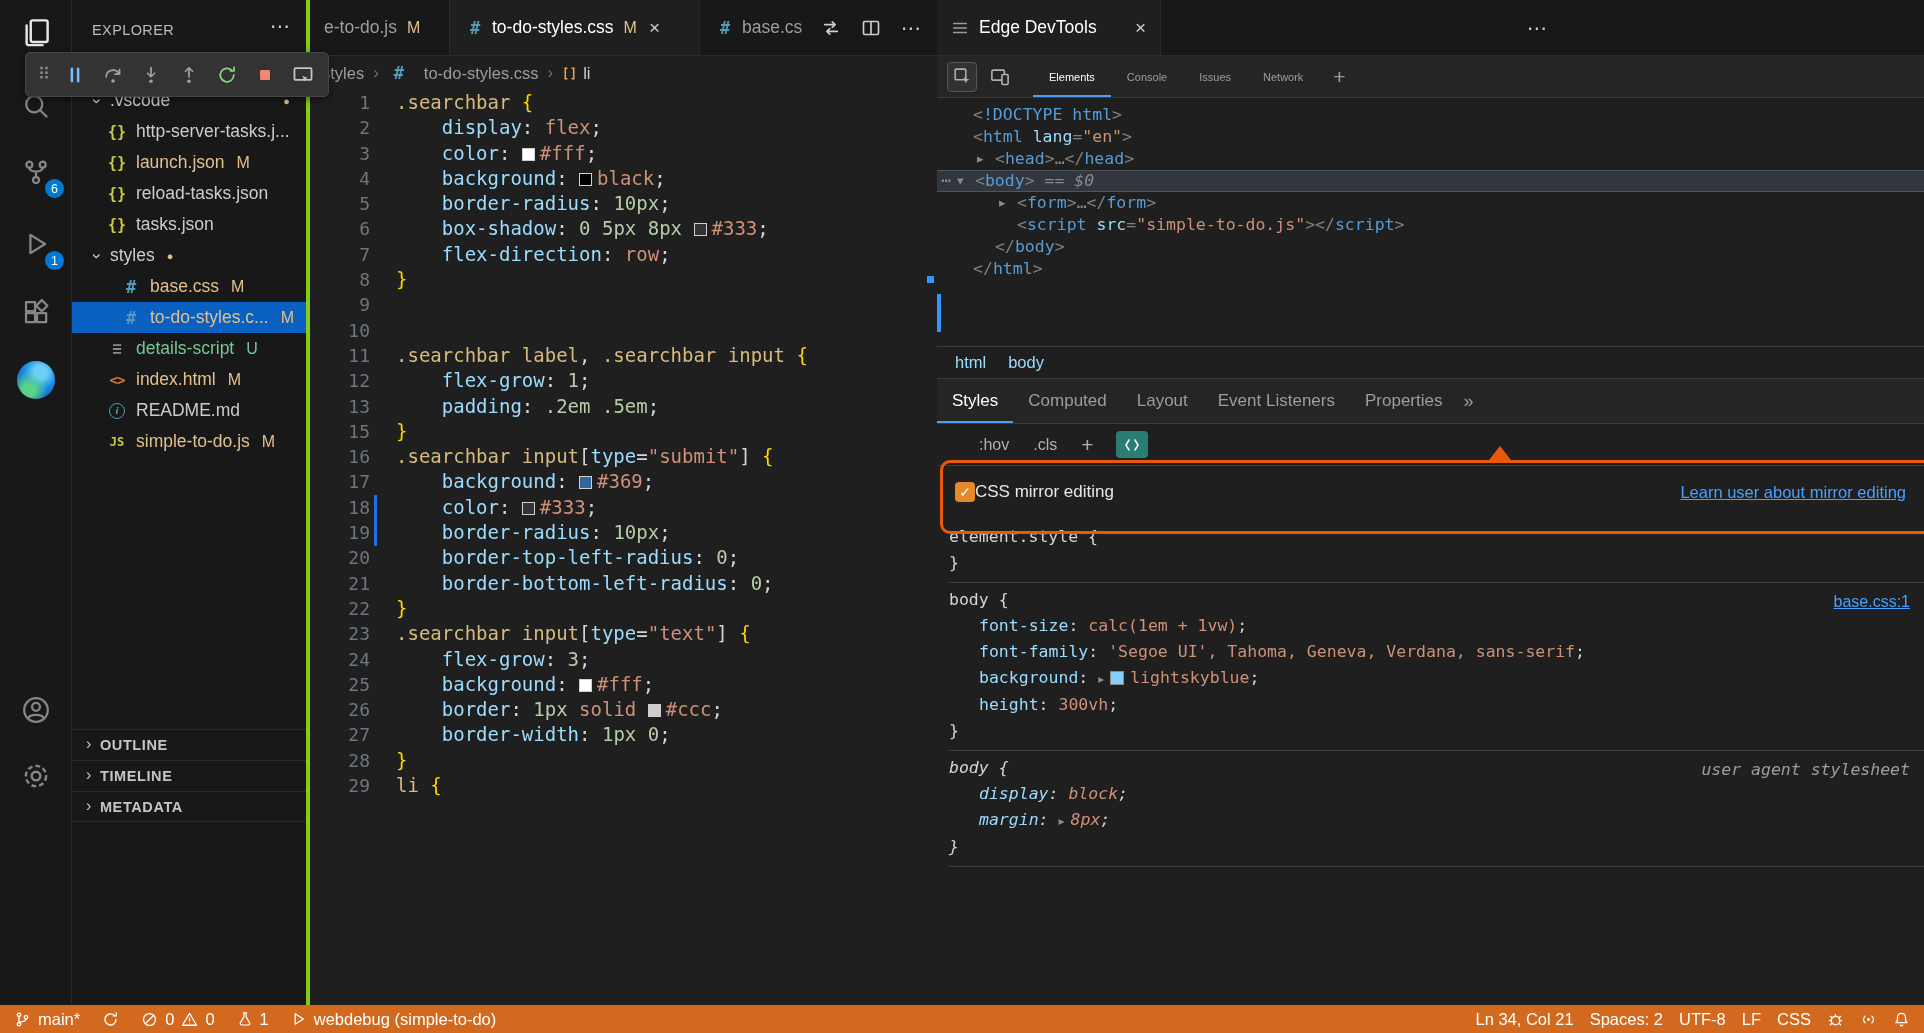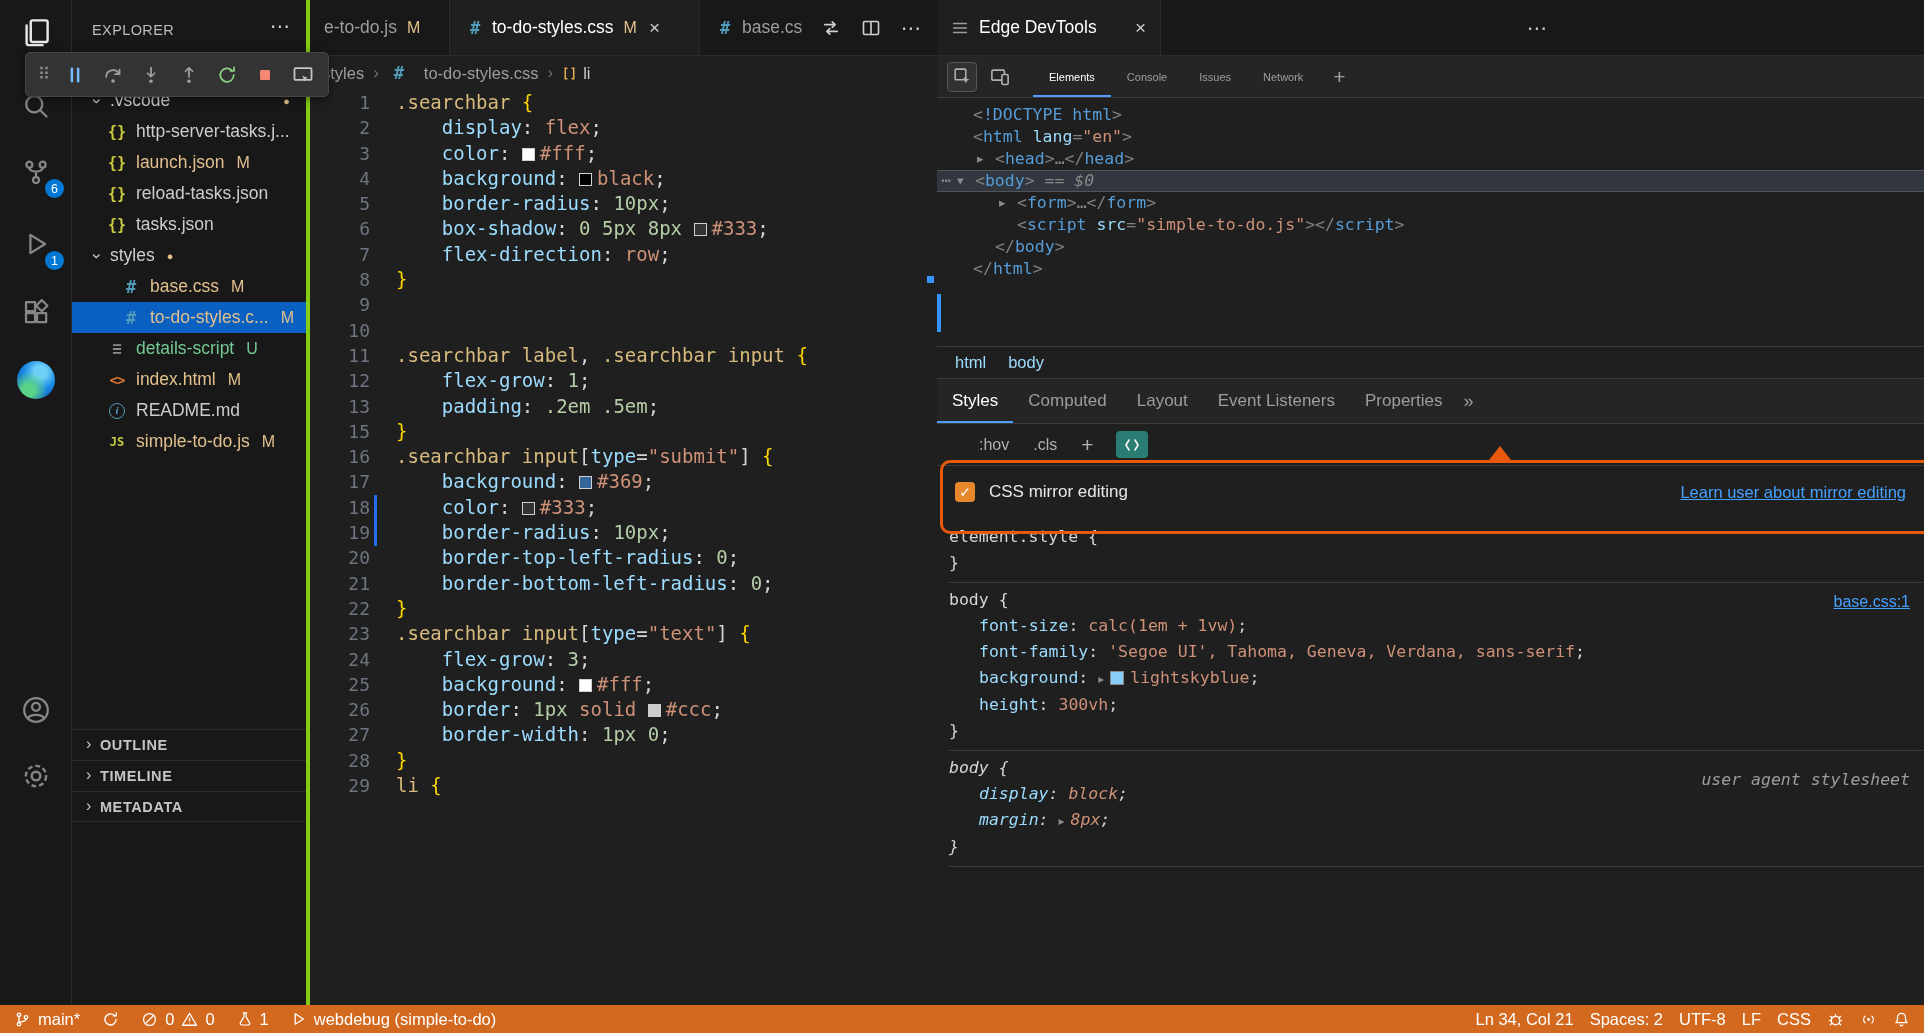--- a/index.html
+++ b/index.html
@@ -89,33 +89,33 @@
   .st-tab{display:flex;align-items:center;height:100%;padding:0 15px;font-size:17px;color:#9d9d9d}
   .st-tab.active{color:#fff;box-shadow:inset 0 -2px 0 #4f9cf9}
   .st-overflow{margin-left:6px;color:#9d9d9d;font-size:18px}
   #filter-row{height:42px;border-bottom:1px solid #3c3c3c;display:flex;align-items:center;padding:0 18px;flex:none}
   #filter-input{color:#7f7f7f;font-size:16.5px;flex:1}
   .filter-btn{color:#b0b0b0;font-size:16px;margin-left:24px}
   .filter-plus{font-size:21px;color:#b0b0b0;margin-left:24px}
   #mirror-toggle{width:32px;height:27px;border-radius:4px;background:#2a7d72;display:flex;align-items:center;justify-content:center;color:#fff;margin-left:22px}
   #mirror-row{height:52px;display:flex;align-items:center;padding:0 18px;flex:none;white-space:nowrap}
   #mirror-checkbox{width:20px;height:20px;border-radius:4px;background:#e8882d;color:#fff;font-size:14px;display:flex;align-items:center;justify-content:center;flex:none}
-  #mirror-label{margin-left:14px;font-size:17px;color:#e7e7e7}
+  #mirror-label{font-size:17px;color:#e7e7e7}
   #mirror-link{margin-left:auto;color:#45a1ff;text-decoration:underline;font-size:16.5px}
   #rules-area{flex:1;font-family:"DejaVu Sans Mono","Liberation Mono",monospace;font-size:16.5px;line-height:26px;padding:2px 0 0 12px;color:#d4d4d4}
   .rule{position:relative;padding:4px 0 6px 0;border-bottom:1px solid #3c3c3c}
   .rule-italic{font-style:italic}
   .rule-line{white-space:pre}
   .prop-line{padding-left:30px}
   .rule-sel{color:#d4d4d4}
   .prop-name{color:#9cdcfe}.prop-value{color:#ce9178}.prop-colon,.prop-semi{color:#d4d4d4}
   .prop-expand{color:#8a8a8a;font-family:"DejaVu Sans",sans-serif;font-size:12px;margin-right:6px}
   .prop-swatch{display:inline-block;width:14px;height:14px;border:1px solid #888;margin-right:6px;vertical-align:-2px}
   .rule-link{position:absolute;right:14px;top:6px;color:#45a1ff;text-decoration:underline;font-size:16px;font-family:"Liberation Sans",sans-serif}
-  .rule-note{position:absolute;right:14px;top:16px;color:#9d9d9d;font-style:italic;font-size:16.5px}
+  .rule-note{position:absolute;right:14px;top:6px;color:#9d9d9d;font-style:italic;font-size:16.5px}
   #callout{position:absolute;left:3px;top:460px;width:1010px;height:74px;border:3px solid #e8590c;border-radius:10px;z-index:30;pointer-events:none}
   #callout-tri{position:absolute;left:552px;top:446px;width:0;height:0;border-left:11px solid transparent;border-right:11px solid transparent;border-bottom:14px solid #e8590c;z-index:31;pointer-events:none}
 
   
   #debug-toolbar{position:absolute;left:25px;top:52px;height:45px;display:flex;align-items:center;gap:4px;padding:0 8px;background:#333;border:1px solid #454545;border-radius:5px;box-shadow:0 2px 8px rgba(0,0,0,.5);z-index:60}
   .dbg-btn{width:34px;height:34px;display:flex;align-items:center;justify-content:center;border-radius:4px}
   .dbg-grip{color:#8a8a8a;font-size:17px;width:20px;display:flex;justify-content:center}
   .c-pause{color:#75beff}.c-step{color:#a0a0a0}.c-restart{color:#89d185}.c-stop{color:#f48771}.c-cast{color:#c5c5c5}
 
   

